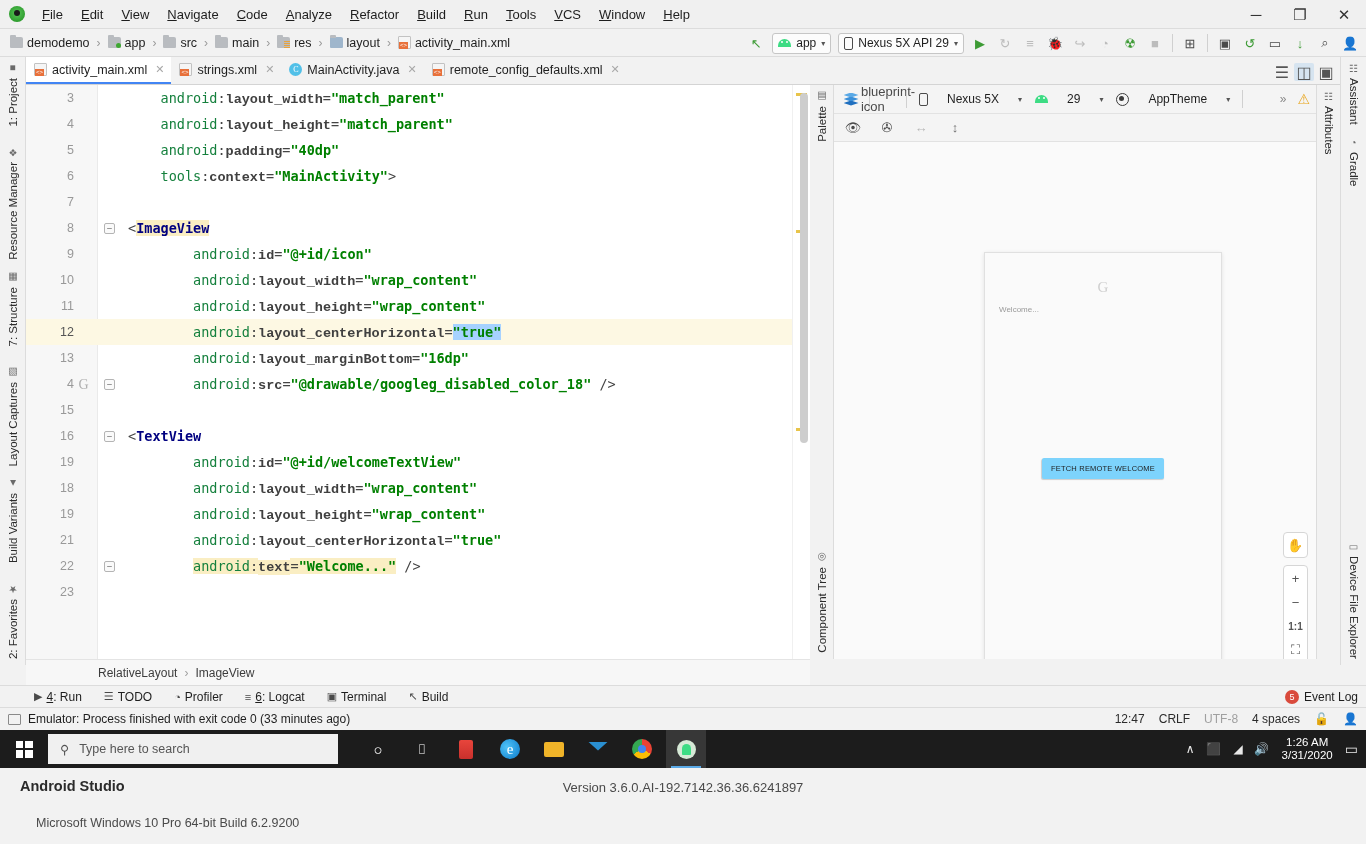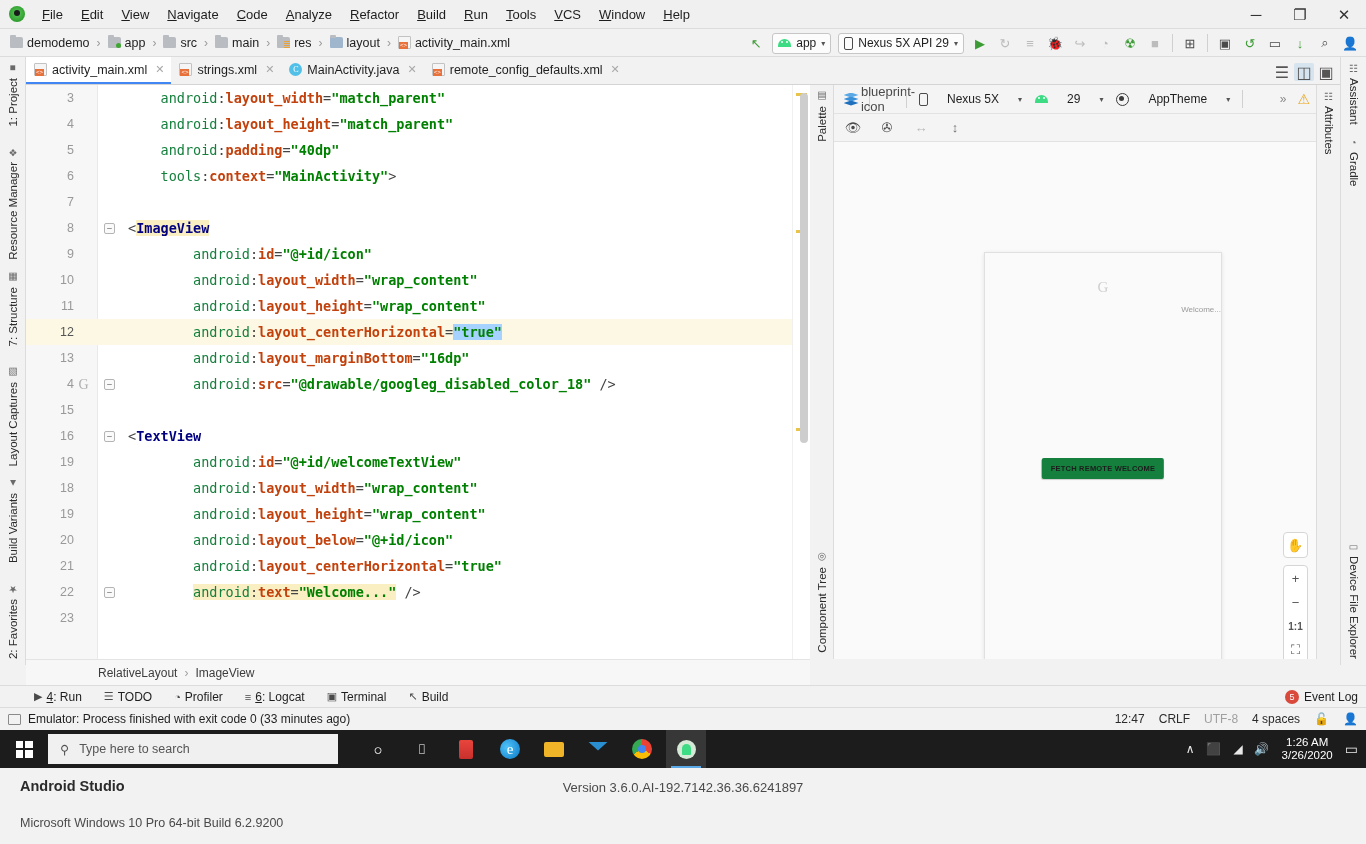--- a/index.html
+++ b/index.html
@@ -163,21 +163,21 @@
   }
   .line.cur .ln { color: #555; }
   .fold {
     position: absolute; left: 78px; width: 11px; height: 11px; top: 8px;
     border: 1px solid #b4b4b4; border-radius: 2px; background: #fafafa;
     font-size: 9px; line-height: 9px; text-align: center; color: #777;
   }
   .code { position: absolute; left: 102px; top: 0; }
   .k-tag { color: #000080; font-weight: bold; }
   .k-attr { color: #15803d; }
-  .k-col { color: #c2410c; font-weight: bold; }
+  .k-col { color: #404040; font-weight: bold; font-family: Liberation Mono, monospace; }
   .k-str { color: #008000; font-weight: bold; }
   .k-pun { color: #444; }
   .hl-yellow { background: #faeec3; }
   .hl-sel { background: #a6d2ff; }
   .g-mark {
     position: absolute; left: 50px; top: 6px; width: 15px; height: 15px;
     color: #b0b0b0; font-size: 14px; font-family: "Liberation Serif", serif;
     text-align: center; line-height: 15px;
   }
   .err-strip {
@@ -247,26 +247,26 @@
   .device {
     position: absolute; left: 150px; top: 110px; width: 238px; height: 430px;
     background: #fafafa; border: 1px solid #e0e0e0;
     box-shadow: 0 1px 4px rgba(0,0,0,0.10);
   }
   .dev-logo {
     position: absolute; left: 0; right: 0; top: 26px; text-align: center;
     font-size: 15px; color: #cfcfcf; font-family: "Liberation Serif", serif;
   }
   .dev-welcome {
-    position: absolute; left: 0; right: 0; top: 52px; text-align: right;
+    position: absolute; left: 14px; right: 0; top: 52px; text-align: left;
     font-size: 8px; color: #9a9a9a;
   }
   .dev-btn {
     position: absolute; left: 50%; transform: translateX(-50%); top: 205px;
-    background: #15803d; color: #1d1d1d; font-size: 7.5px; font-weight: bold;
+    background: #7dd3fc; color: #1d1d1d; font-size: 7.5px; font-weight: normal;
     padding: 6px 9px; border-radius: 2px; letter-spacing: 0.2px; white-space: nowrap;
     box-shadow: 0 1px 1px rgba(0,0,0,0.18);
     text-align: center;
   }
   .zoom-ctl {
     position: absolute; right: 8px; top: 390px; width: 25px;
     display: flex; flex-direction: column; gap: 7px;
   }
   .zoom-grp {
     background: #fff; border: 1px solid #d6d6d6; border-radius: 4px;
@@ -353,21 +353,21 @@
     background: #f2f2f2;
   }
   .about-title {
     position: absolute; left: 20px; top: 10px; font-size: 14.5px; font-weight: bold; color: #2b2b2b;
   }
   .about-ver {
     position: absolute; left: 0; right: 0; top: 12px; text-align: center;
     font-size: 13px; color: #4a4a4a;
   }
   .about-os {
-    position: absolute; left: 20px; top: 48px; font-size: 12.5px; color: #4a4a4a;
+    position: absolute; left: 36px; top: 48px; font-size: 12.5px; color: #4a4a4a;
   }
 </style>
 </head>
 <body>
 
 <div class="app">
 
   <div class="titlebar">
     <div class="studio-logo"></div>
     <div class="menu" id="menu-bar">
@@ -548,21 +548,20 @@
         <div class="line"><span class="ln">10</span><span class="code">        <span class="k-attr">android</span><span class="k-pun">:</span><span class="k-col">layout_width</span><span class="k-pun">=</span><span class="k-str">"wrap_content"</span></span></div>
         <div class="line"><span class="ln">11</span><span class="code">        <span class="k-attr">android</span><span class="k-pun">:</span><span class="k-col">layout_height</span><span class="k-pun">=</span><span class="k-str">"wrap_content"</span></span></div>
         <div class="line cur"><span class="ln">12</span><span class="code">        <span class="k-attr">android</span><span class="k-pun">:</span><span class="k-col">layout_centerHorizontal</span><span class="k-pun">=</span><span class="k-str hl-sel">"true"</span></span></div>
         <div class="line"><span class="ln">13</span><span class="code">        <span class="k-attr">android</span><span class="k-pun">:</span><span class="k-col">layout_marginBottom</span><span class="k-pun">=</span><span class="k-str">"16dp"</span></span></div>
         <div class="line"><span class="ln">4</span><span class="g-mark">G</span><span class="fold">−</span><span class="code">        <span class="k-attr">android</span><span class="k-pun">:</span><span class="k-col">src</span><span class="k-pun">=</span><span class="k-str">"@drawable/googleg_disabled_color_18"</span><span class="k-pun"> /&gt;</span></span></div>
         <div class="line"><span class="ln">15</span><span class="code"></span></div>
         <div class="line"><span class="ln">16</span><span class="fold">−</span><span class="code"><span class="k-pun">&lt;</span><span class="k-tag">TextView</span></span></div>
         <div class="line"><span class="ln">19</span><span class="code">        <span class="k-attr">android</span><span class="k-pun">:</span><span class="k-col">id</span><span class="k-pun">=</span><span class="k-str">"@+id/welcomeTextView"</span></span></div>
         <div class="line"><span class="ln">18</span><span class="code">        <span class="k-attr">android</span><span class="k-pun">:</span><span class="k-col">layout_width</span><span class="k-pun">=</span><span class="k-str">"wrap_content"</span></span></div>
         <div class="line"><span class="ln">19</span><span class="code">        <span class="k-attr">android</span><span class="k-pun">:</span><span class="k-col">layout_height</span><span class="k-pun">=</span><span class="k-str">"wrap_content"</span></span></div>
-        <div class="line"><span class="ln">20</span><span class="code">        <span class="k-attr">android</span><span class="k-pun">:</span><span class="k-col">layout_below</span><span class="k-pun">=</span><span class="k-str">"@+id/icon"</span></span></div>
         <div class="line"><span class="ln">21</span><span class="code">        <span class="k-attr">android</span><span class="k-pun">:</span><span class="k-col">layout_centerHorizontal</span><span class="k-pun">=</span><span class="k-str">"true"</span></span></div>
         <div class="line"><span class="ln">22</span><span class="fold">−</span><span class="code">        <span class="k-attr hl-yellow">android</span><span class="k-pun hl-yellow">:</span><span class="k-col hl-yellow">text</span><span class="k-pun hl-yellow">=</span><span class="k-str hl-yellow">"Welcome..."</span><span class="k-pun"> /&gt;</span></span></div>
         <div class="line"><span class="ln">23</span><span class="code"></span></div>
       </div>
     <div class="err-strip">
       <div class="err-mark" style="top:8px;background:#e8c44a;"></div>
       <div class="err-mark" style="top:145px;background:#e8c44a;"></div>
       <div class="err-mark" style="top:343px;background:#e8c44a;"></div>
       <div class="scroll-thumb"></div>
     </div>
@@ -737,21 +736,21 @@
           </span>
         </div>
     </div>
     <div class="tray">
       <span class="tray-ico">∧</span>
       <span class="tray-ico">⬛</span>
       <span class="tray-ico">◢</span>
       <span class="tray-ico">🔊</span>
       <div class="clock">
         <div>1:26 AM</div>
-        <div>3/26/2020</div>
+        <div>3/31/2020</div>
       </div>
       <span class="tray-ico" style="font-size:14px;">▭</span>
     </div>
   </div>
 
   <div class="about">
     <div class="about-title">Android Studio</div>
     <div class="about-ver">Version 3.6.0.AI-192.7142.36.36.6241897</div>
     <div class="about-os">Microsoft Windows 10 Pro 64-bit Build 6.2.9200</div>
   </div>

